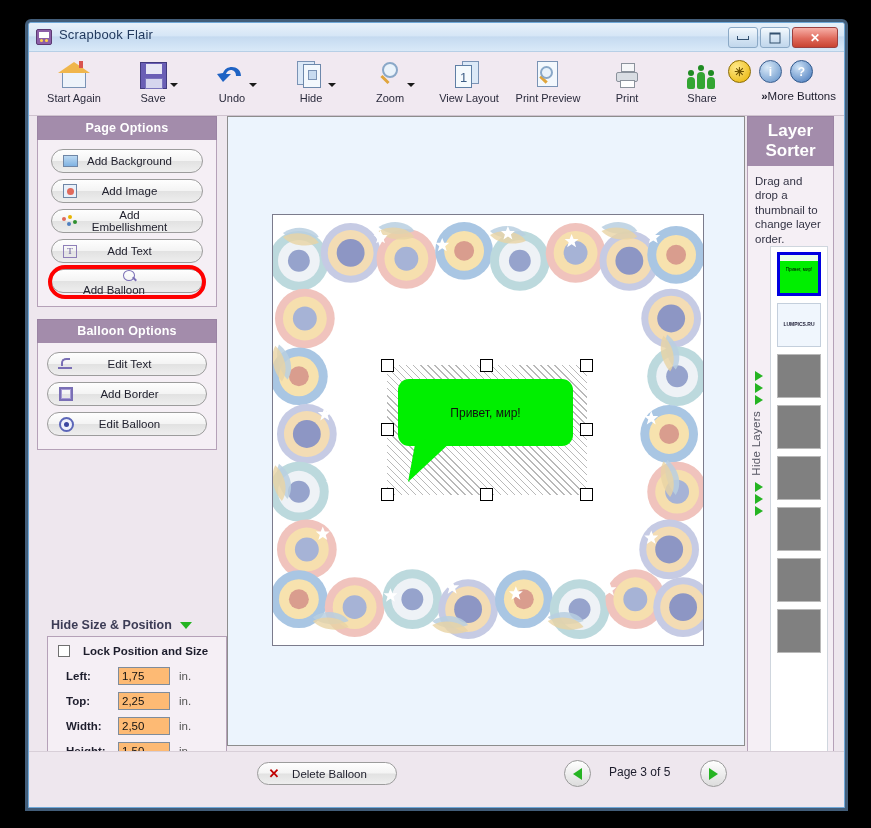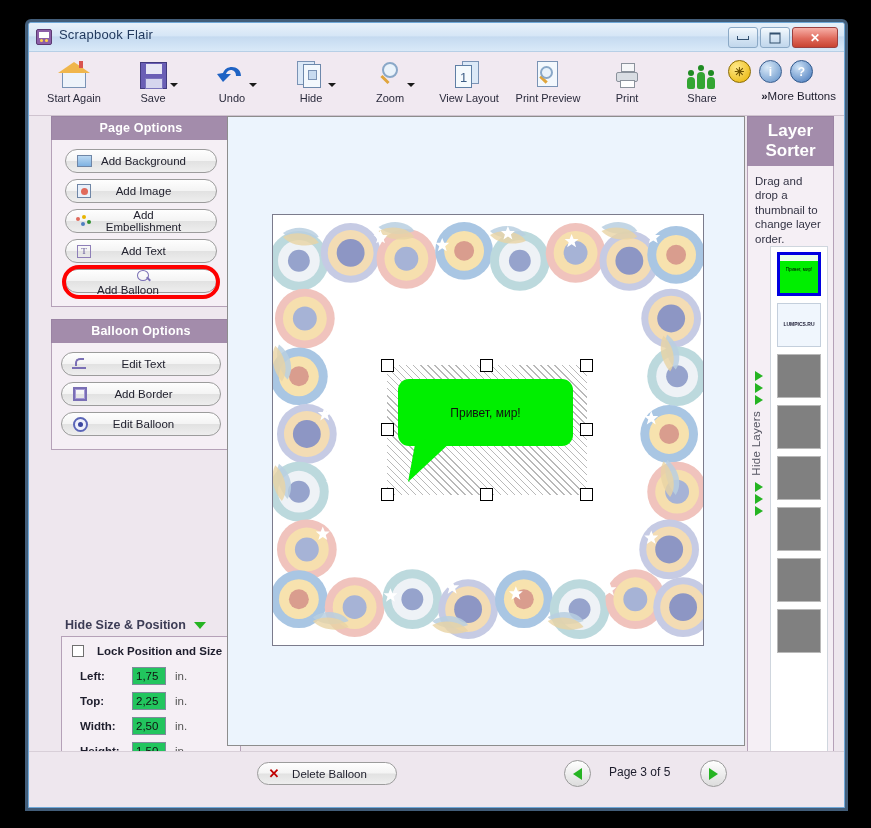--- a/index.html
+++ b/index.html
@@ -116,21 +116,21 @@
   #more-buttons{
     position:absolute;right:8px;top:38px;font-size:11.5px;color:#1d1d2c;cursor:pointer;
     white-space:nowrap;
   }
   #more-buttons .chev{font-weight:bold;}
 
   
   #content{position:relative;height:692px;background:#eee7ee;}
 
   
-  #sidebar{position:absolute;left:22px;top:0;width:180px;height:100%;}
+  #sidebar{position:absolute;left:8px;top:0;width:180px;height:100%;}
   .panel{background:#f5eff5;border:1px solid #b5a1b8;border-top:none;}
   .panel-head{
     background:#a38cab;color:#ffffff;font-size:12.5px;font-weight:bold;
     text-align:center;padding:4px 0 5px;letter-spacing:.2px;
     border:1px solid #9a83a3;border-bottom:none;
   }
   .pbtn{
     position:relative;display:flex;align-items:center;
     height:24px;margin:6px 9px;border-radius:12px;
     border:1px solid #9c9c9c;box-sizing:border-box;cursor:pointer;
@@ -165,21 +165,21 @@
   
   #sizepos{position:absolute;left:10px;bottom:28px;width:180px;}
   #sizepos-head{display:flex;align-items:center;gap:8px;font-size:12.5px;font-weight:bold;color:#3c3c55;padding:2px 4px 4px;}
   .grn-tri{width:0;height:0;border-left:6px solid transparent;border-right:6px solid transparent;border-top:7px solid #25b422;}
   #sizepos-box{border:1px solid #b5a1b8;background:#f5eff5;padding:8px 10px 12px;}
   .lockrow{display:flex;align-items:center;gap:13px;font-size:11.5px;font-weight:bold;color:#1d1d2c;margin-bottom:10px;}
   .chk{width:12px;height:12px;border:1px solid #707070;background:#fff;box-sizing:border-box;}
   .fieldrow{display:flex;align-items:center;margin-bottom:7px;}
   .fieldrow .fl{width:52px;font-size:11.5px;font-weight:bold;color:#1d1d2c;padding-left:8px;}
   .fieldrow input{
-    width:34px;height:18px;border:1px solid #7f8c9b;background:#22c55e;
+    width:52px;height:18px;border:1px solid #7f8c9b;background:#fdba74;
     font-size:11.5px;color:#111;padding:0 3px;box-sizing:border-box;
     font-family:"Liberation Sans",sans-serif;
   }
   .fieldrow .fu{font-size:11.5px;color:#555;margin-left:9px;}
 
   
   #canvas-area{
     position:absolute;left:198px;top:0;width:518px;height:630px;
     background:#ecf4fd;border:1px solid #8d8d8d;box-sizing:border-box;
   }

